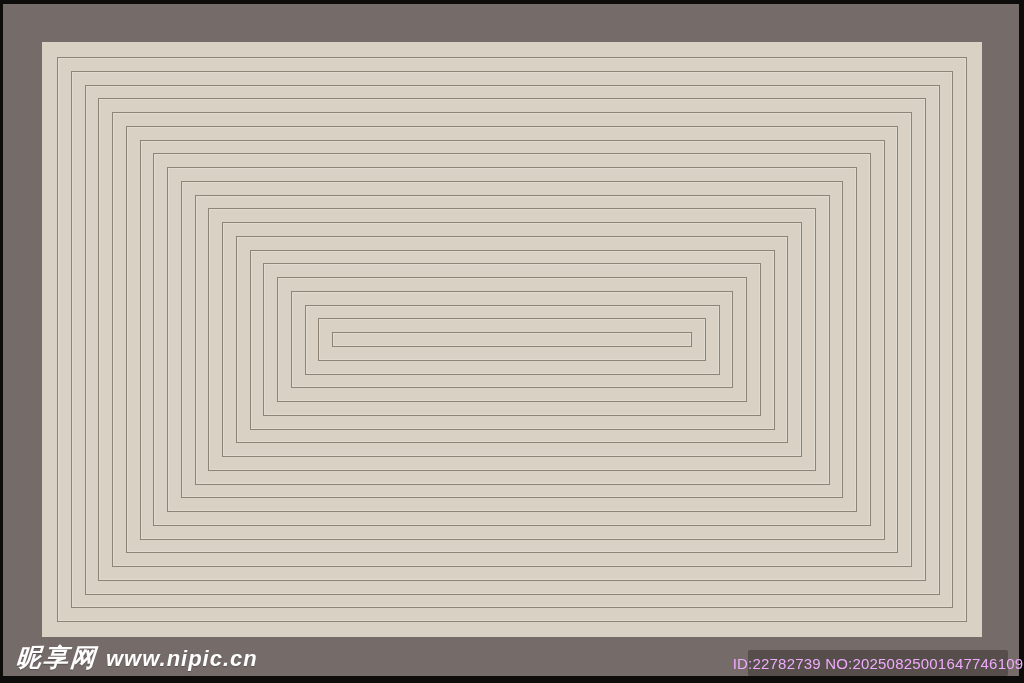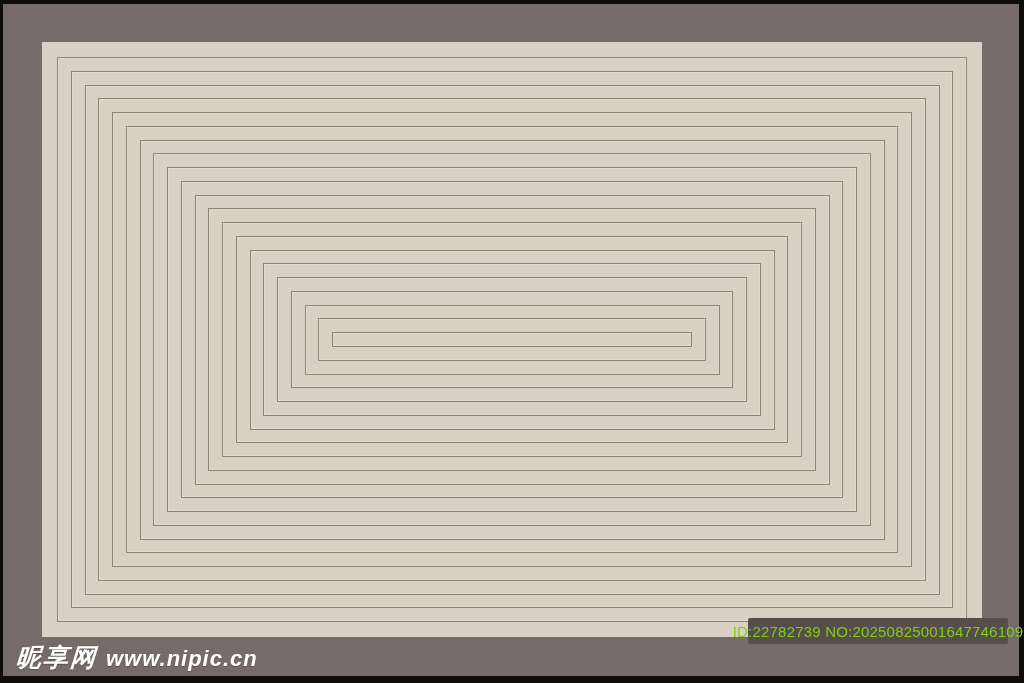--- a/index.html
+++ b/index.html
@@ -38,25 +38,25 @@
   .wm-site-name {
     font-size:25px; font-weight:900; font-style:italic;
     letter-spacing:2px; transform:skewX(-4deg);
   }
   .wm-site-url {
     font-size:22px; font-weight:bold; font-style:italic;
     letter-spacing:1px;
   }
   
   .id-badge {
-    position:absolute; left:745px; top:614px; width:260px; height:26px;
+    position:absolute; left:745px; top:646px; width:260px; height:26px;
     background:var(--badge-color, #564e4b);
     border-radius:2px;
     display:flex; align-items:center; justify-content:center;
-    color:#84cc16; font-size:15px; letter-spacing:0.2px;
+    color:#f0abfc; font-size:15px; letter-spacing:0.2px;
     white-space:nowrap;
   }
 </style>
 </head>
 <body>
 
 <div class="frame">
   <div class="stage">
 
     <div class="panel" id="panel">

